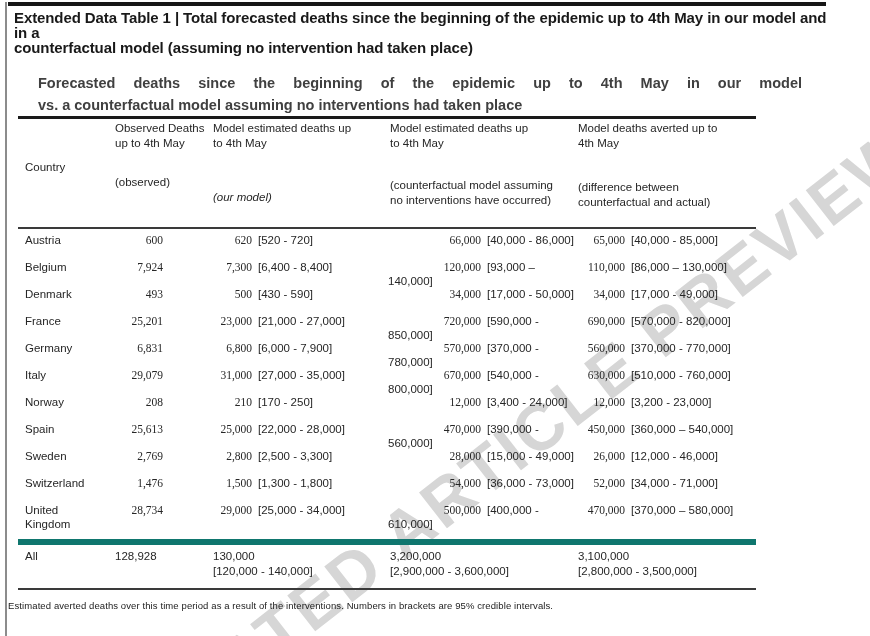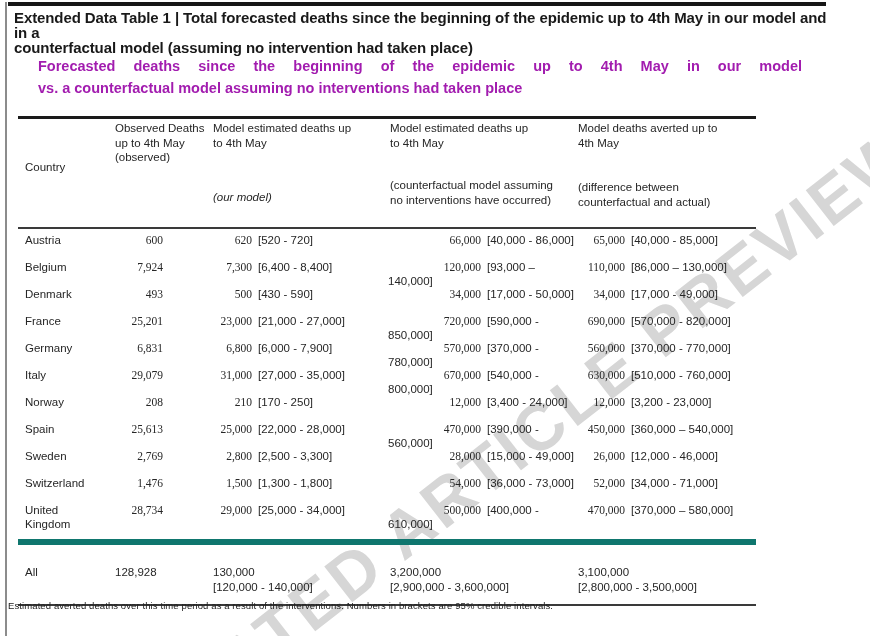--- a/index.html
+++ b/index.html
@@ -19,58 +19,58 @@
     font-size:66px; font-weight:bold; letter-spacing:3px;
     color:#d6d6d6; white-space:nowrap; z-index:0;
   }
 
   .caption {
     position:absolute; left:14px; top:10px; width:824px;
     font-size:15px; font-weight:bold; line-height:15px;
     color:#191919; letter-spacing:-0.1px; z-index:2;
   }
   .inner-title {
-    position:absolute; left:38px; top:55px; width:764px;
+    position:absolute; left:38px; top:72px; width:764px;
     font-size:14.5px; font-weight:bold; line-height:22px;
-    color:#a21caf; z-index:2;
+    color:#404040; z-index:2;
   }
   .inner-title .t1 { text-align:justify; text-align-last:justify; }
   .inner-title .t2 { text-align:left; }
 
   .table {
     position:absolute; left:18px; top:116px; width:738px;
     border-top:3px solid #1a1a1a; font-size:11.5px; z-index:1;
   }
   .grid { display:grid; grid-template-columns:95px 98px 177px 188px 180px; }
 
   .thead { padding-top:2px; height:110px; border-bottom:2px solid #3a3a3a; line-height:14.5px; }
   .thead .hc { padding-left:2px; }
   .thead .hc.first { padding-left:7px; }
   .hc-country-label { margin-top:39px; }
   .hmain { max-width:150px; }
   .hmain.w96 { max-width:92px; }
   .hmain.w155 { max-width:155px; }
   .hsub { display:block; }
-  .hsub.m25 { max-width:92px; }
+  .hsub.m25 { margin-top:25px; max-width:92px; }
   .hsub.m40 { margin-top:40px;font-style:italic; }
   .hsub.m28 { margin-top:28px; max-width:165px; }
   .hsub.m30 { margin-top:30px; max-width:162px; }
 
   .tbody { padding-top:5px; border-bottom:6px solid #0f766e; line-height:13.5px; }
   .drow { min-height:27px; align-items:start; }
   .drow.last { min-height:28px; margin-bottom:7px; }
   .c-country { padding-left:7px; white-space:pre-line; }
   .n { display:inline-block; text-align:right;font-family:Liberation Serif, serif; }
   .n.obs { width:50px; }
   .n.m  { width:41px; }
   .n.cf { width:49px;margin-left:44px; }
   .n.av { width:49px; }
   .ci { margin-left:6px; }
 
-  .trow { padding:20px 0 9px 0; border-bottom:2px solid #3a3a3a; line-height:15px; }
+  .trow { padding:4px 0 9px 0; border-bottom:2px solid #3a3a3a; line-height:15px; }
   .trow .tc { padding-left:2px; }
   .trow .tc.first { padding-left:7px; }
 
   .footnote {
     position:absolute; left:8px; top:600px; width:820px;
     font-size:9.5px; color:#222222; letter-spacing:0.1px; z-index:2;
   }
 </style>
 </head>
 <body>

